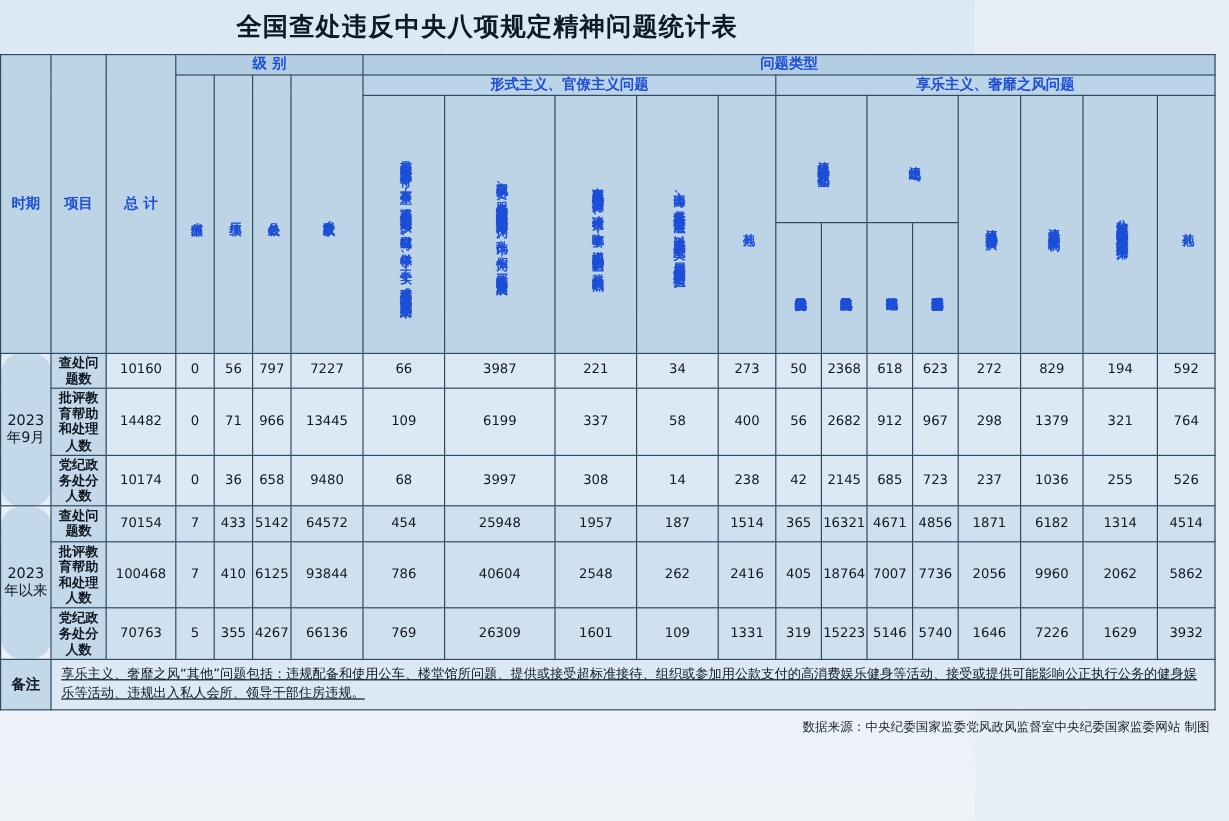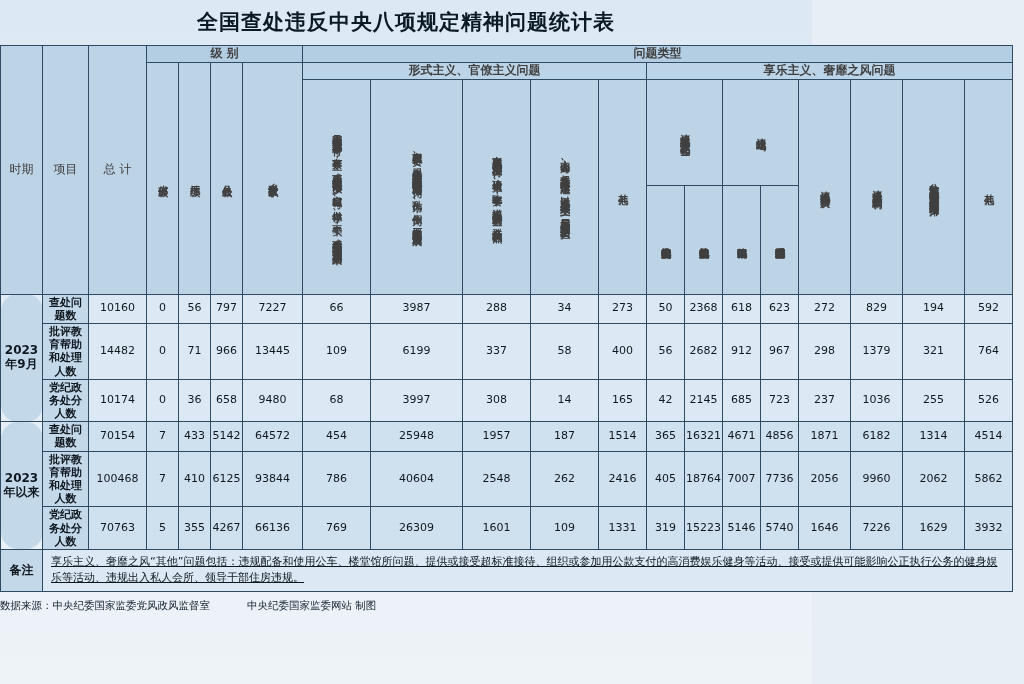--- a/index.html
+++ b/index.html
@@ -37,21 +37,21 @@
     font-size: 10px;
     text-align: center;
     vertical-align: middle;
     padding: 1px 1px;
     font-weight: normal;
     line-height: 1.15;
   }
   thead td {
     background: #bdd3e6;
     font-weight: bold;
-    color: #404040;
+    color: #1d4ed8;
     margin-top: 24px;
   }
   td.vert {
     writing-mode: vertical-rl;
     text-orientation: upright;
     letter-spacing: 1px;
     line-height: 1.25;
     padding: 4px 2px;
     height: 215px;
     white-space: normal;
@@ -60,44 +60,43 @@
     writing-mode: vertical-rl;
     text-orientation: upright;
     letter-spacing: 0px;
     line-height: 1.25;
     padding: 3px 1px;
   }
   td.grp { background: #b3cde3; font-weight: bold; font-size: 12px; }
   td.grp2 { background: #bcd4e7; font-weight: bold; font-size: 12px; }
   tbody td { background: #dce9f4; }
   tbody tr.band2 td { background: #cfe0ee; }
-  td.period { background: #c3d8e9 !important; font-weight: bold; font-size: 12px; width: 42px; border-radius: 17px; }
+  td.period { background: #c3d8e9 !important; font-weight: normal; font-size: 12px; width: 42px; border-radius: 17px; }
   td.item { background: #c3d8e9 !important; font-weight: bold; font-size: 11px; width: 46px; line-height:1.2; }
   td.total-col { font-size: 11px; }
   td.num { font-size: 11px; }
   #remark-row td.remark-label { background: #c3d8e9; font-weight: bold; font-size: 12px; }
   #remark-row td.remark-text {
     text-align: left;
     font-size: 11px;
     line-height: 1.5;
     padding: 4px 8px;
     background: #dce9f4;
     text-decoration: underline;
   }
   #footer {
     width: 1008px;
     margin: 4px auto 0 auto;
     display: flex;
-    justify-content: flex-start;
+    justify-content: flex-end;
     font-size: 10.5px;
     color: #14222e;
     padding-top: 3px;
-    gap: 37px;
-  }
-  .hdr-th-label { font-size: 12px; font-weight: normal; }
+  }
+  .hdr-th-label { font-size: 12px; font-weight: bold; }
 </style>
 </head>
 <body>
 
 <div id="wrap">
   <div id="title">全国查处违反中央八项规定精神问题统计表</div>
 
   <table>
     <colgroup>
       <col style="width:42px">
@@ -162,21 +161,21 @@
         <tr>
           <td class="period" rowspan="3">2023年9月</td>
           <td class="item">查处问题数</td>
           <td class="total-col">10160</td>
           <td class="num">0</td>
           <td class="num">56</td>
           <td class="num">797</td>
           <td class="num">7227</td>
           <td class="num">66</td>
           <td class="num">3987</td>
-          <td class="num">288</td>
+          <td class="num">221</td>
           <td class="num">34</td>
           <td class="num">273</td>
           <td class="num">50</td>
           <td class="num">2368</td>
           <td class="num">618</td>
           <td class="num">623</td>
           <td class="num">272</td>
           <td class="num">829</td>
           <td class="num">194</td>
           <td class="num">592</td>
@@ -206,21 +205,21 @@
           <td class="item">党纪政务处分人数</td>
           <td class="total-col">10174</td>
           <td class="num">0</td>
           <td class="num">36</td>
           <td class="num">658</td>
           <td class="num">9480</td>
           <td class="num">68</td>
           <td class="num">3997</td>
           <td class="num">308</td>
           <td class="num">14</td>
-          <td class="num">165</td>
+          <td class="num">238</td>
           <td class="num">42</td>
           <td class="num">2145</td>
           <td class="num">685</td>
           <td class="num">723</td>
           <td class="num">237</td>
           <td class="num">1036</td>
           <td class="num">255</td>
           <td class="num">526</td>
         </tr>
         <tr class="band2">

